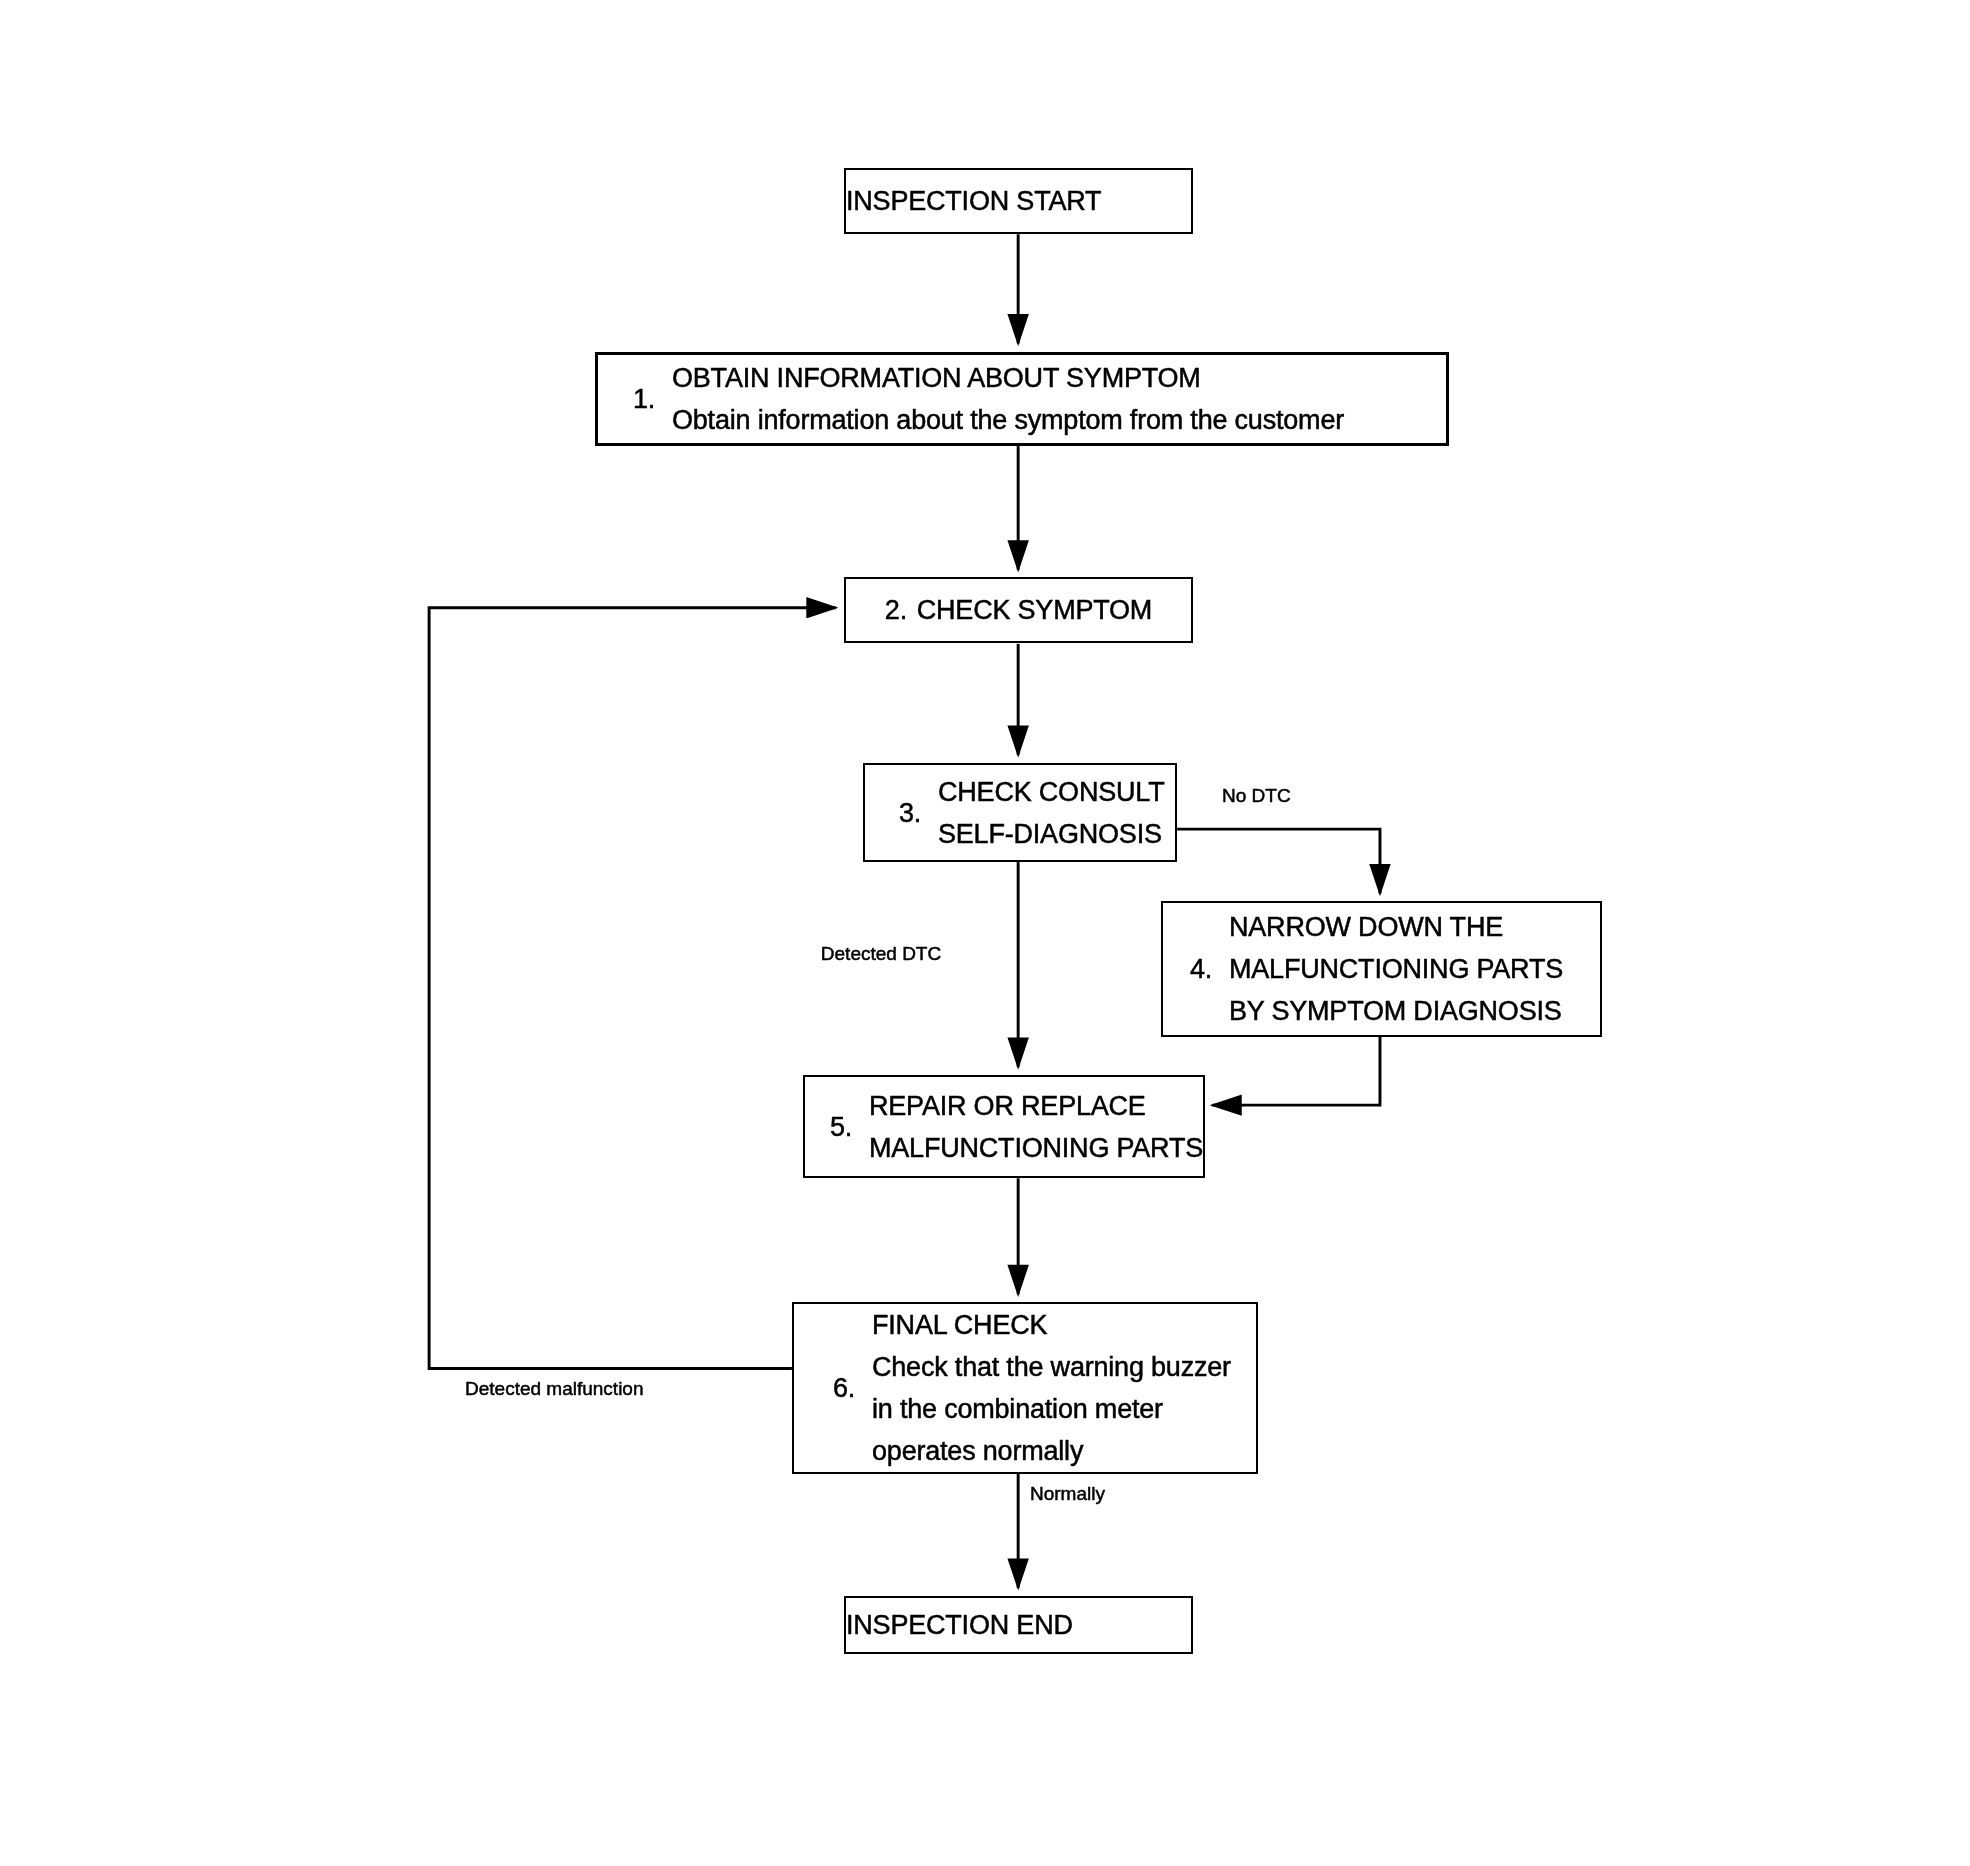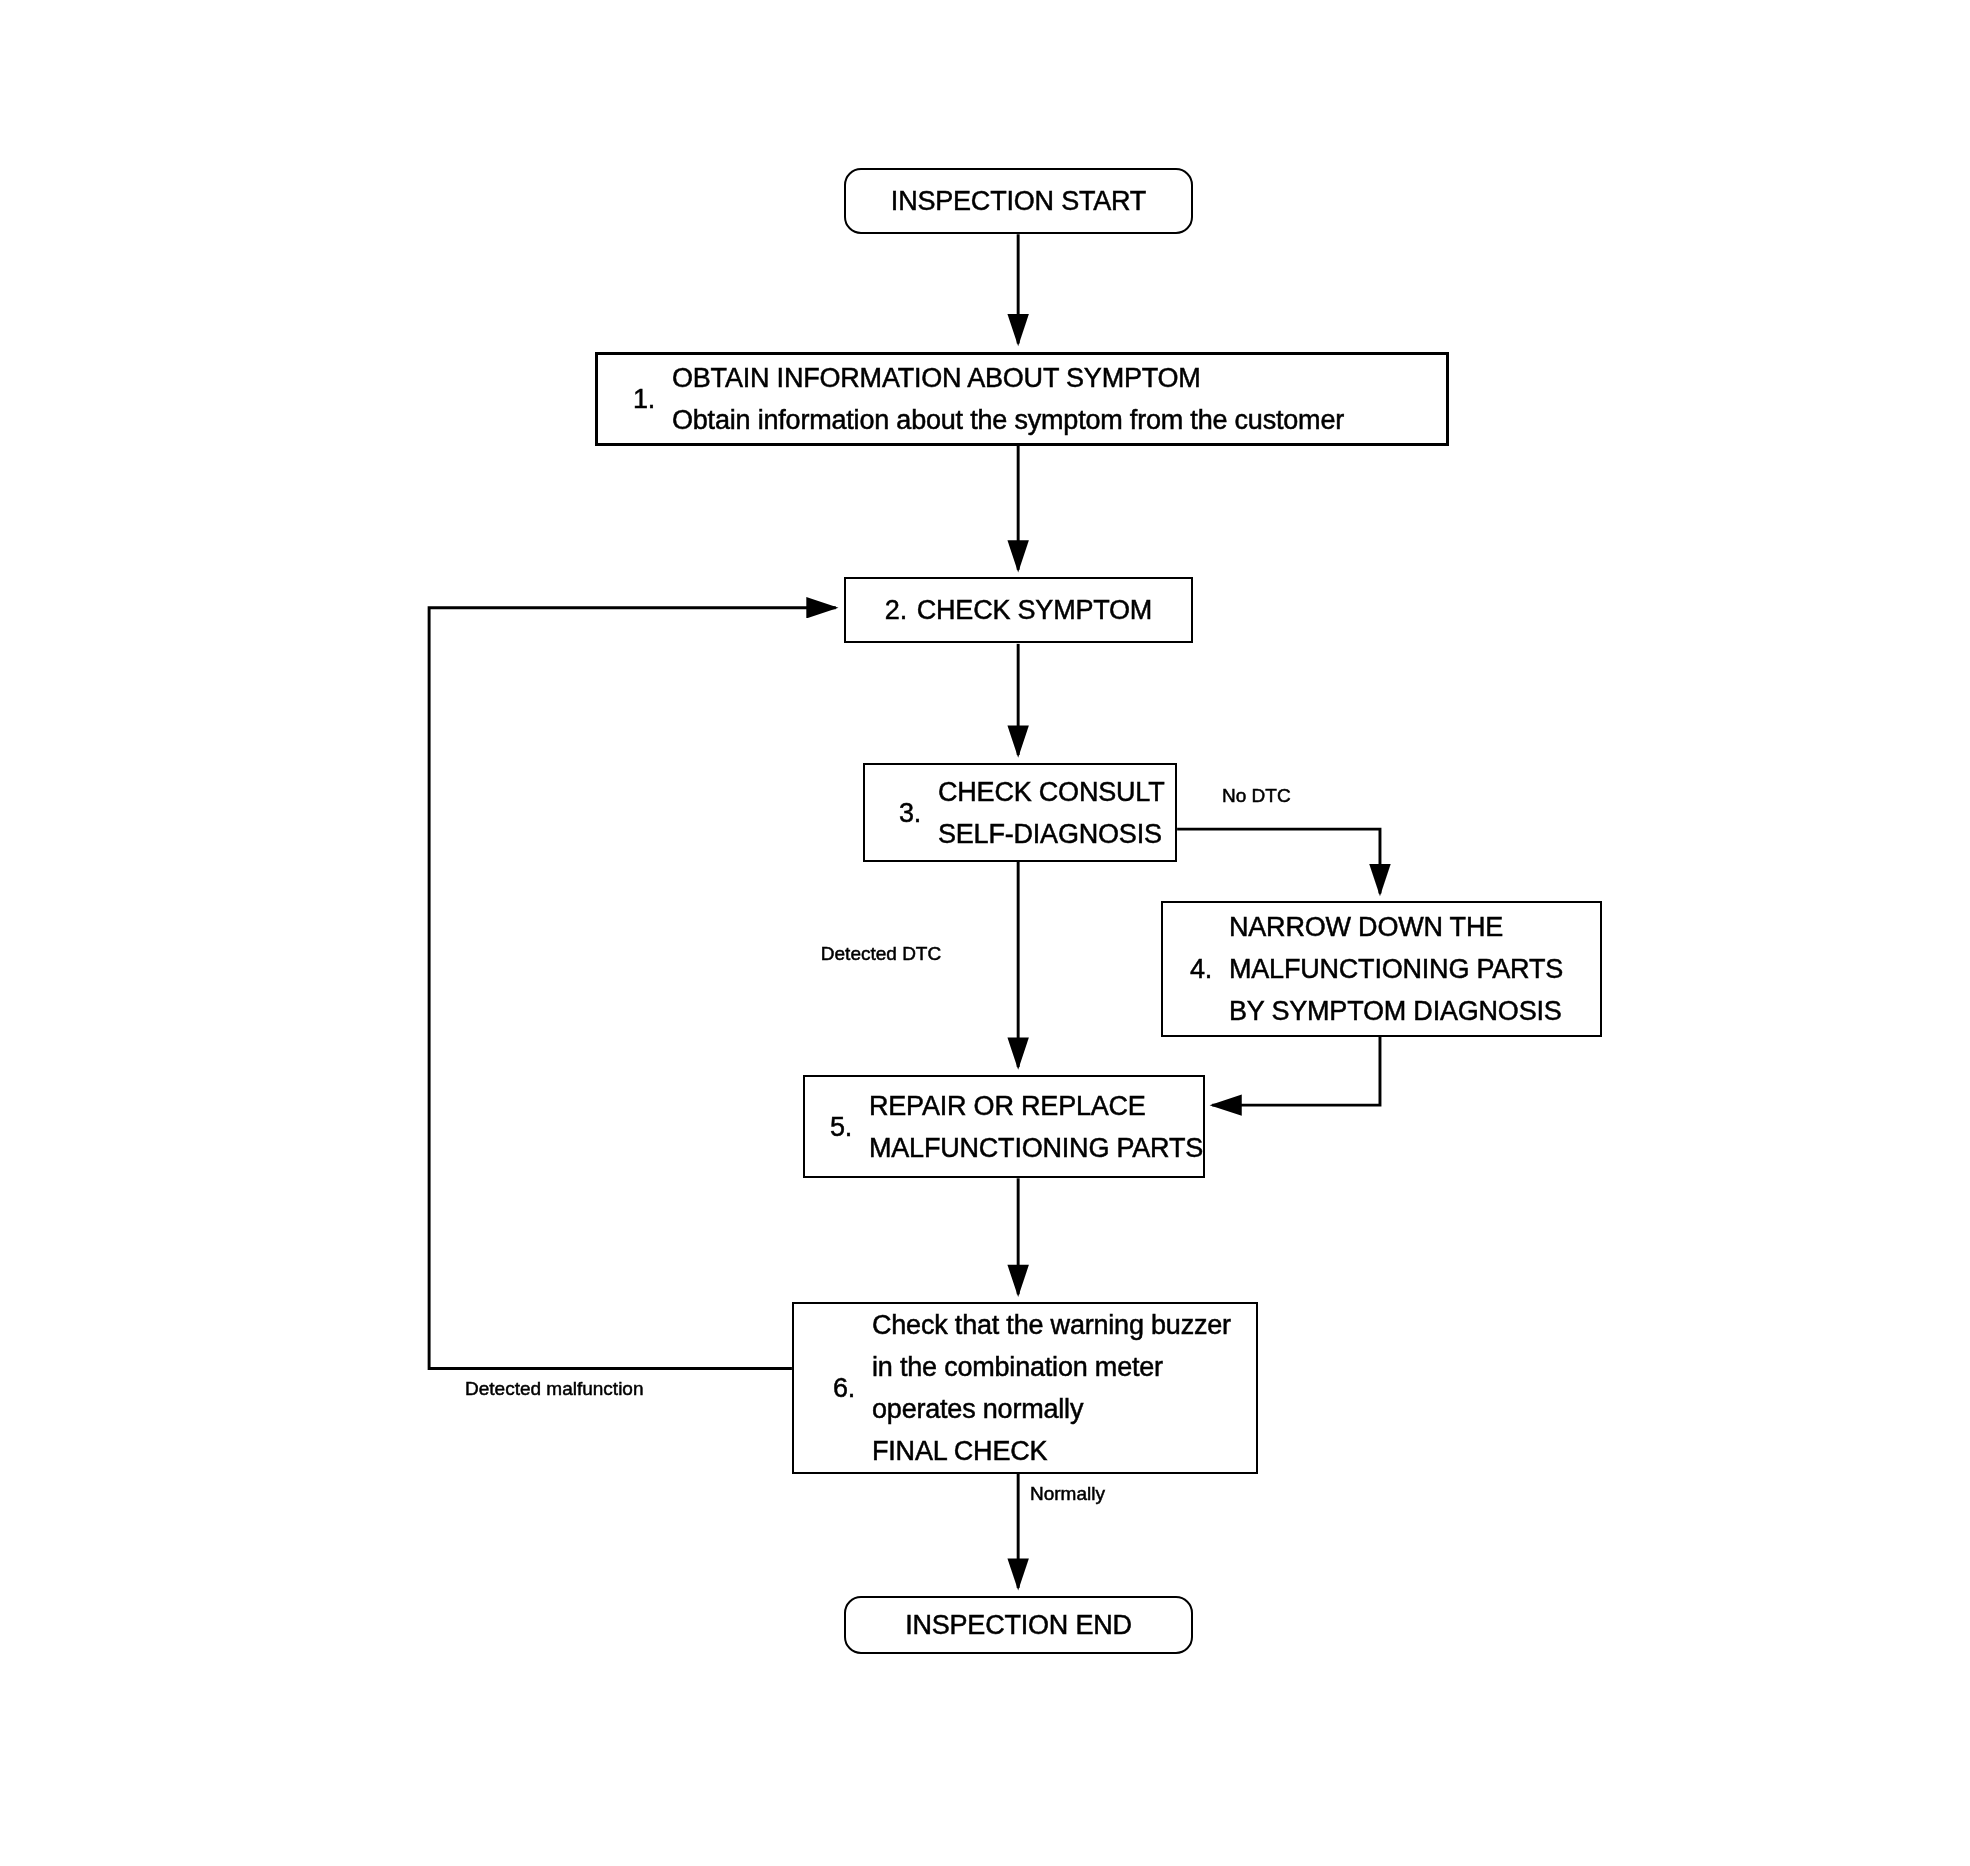--- a/index.html
+++ b/index.html
@@ -24,21 +24,21 @@
     background: #ffffff;
     display: flex;
     align-items: center;
     font-size: 27px;
     line-height: 42px;
     letter-spacing: -0.2px;
     -webkit-text-stroke: 0.5px currentColor;
   }
   .node .num { flex: 0 0 39px; white-space: pre; }
   .node .ncontent { white-space: pre; }
-  .label-node { justify-content: center; border-radius: 17px; }
+  .label-node { justify-content: flex-start; }
   .center-node { justify-content: center; }
   .center-node .num { flex: 0 0 auto; margin-right: 9.8px; }
   .edge-label {
     position: absolute;
     font-size: 19px;
     line-height: 31px;
     white-space: pre;
     -webkit-text-stroke: 0.5px currentColor;
   }
 </style>
@@ -98,24 +98,24 @@
 
   <div class="node" style="left:803px; top:1075px; width:402px; height:103px; padding-left:25px;">
     <span class="num">5.</span>
     <div class="ncontent">REPAIR OR REPLACE
 MALFUNCTIONING PARTS</div>
   </div>
 
   <div class="node" style="left:792px; top:1302px; width:466px; height:172px; padding-left:39px;">
     <span class="num">6.</span>
     <div>
+      <div class="ncontent">FINAL CHECK</div>
       <div class="ncontent">Check that the warning buzzer
 in the combination meter
 operates normally</div>
-      <div class="ncontent">FINAL CHECK</div>
     </div>
   </div>
 
   <div class="node label-node" style="left:844px; top:1596px; width:349px; height:58px;">
     <div class="ncontent">INSPECTION END</div>
   </div>
 
   <div class="edge-label" style="left:1222px; top:780px;">No DTC</div>
 
   <div class="edge-label" style="left:759px; top:938px; width:244px; text-align:center;">Detected DTC</div>

